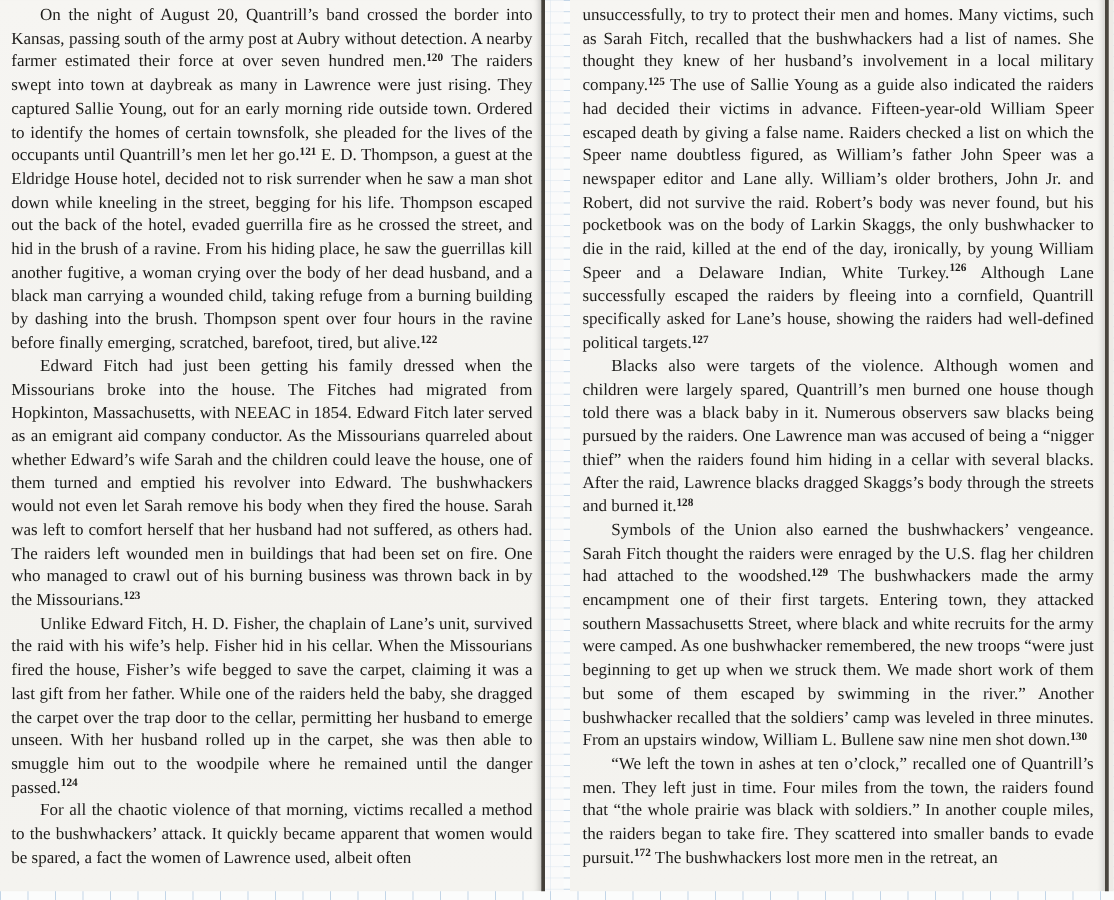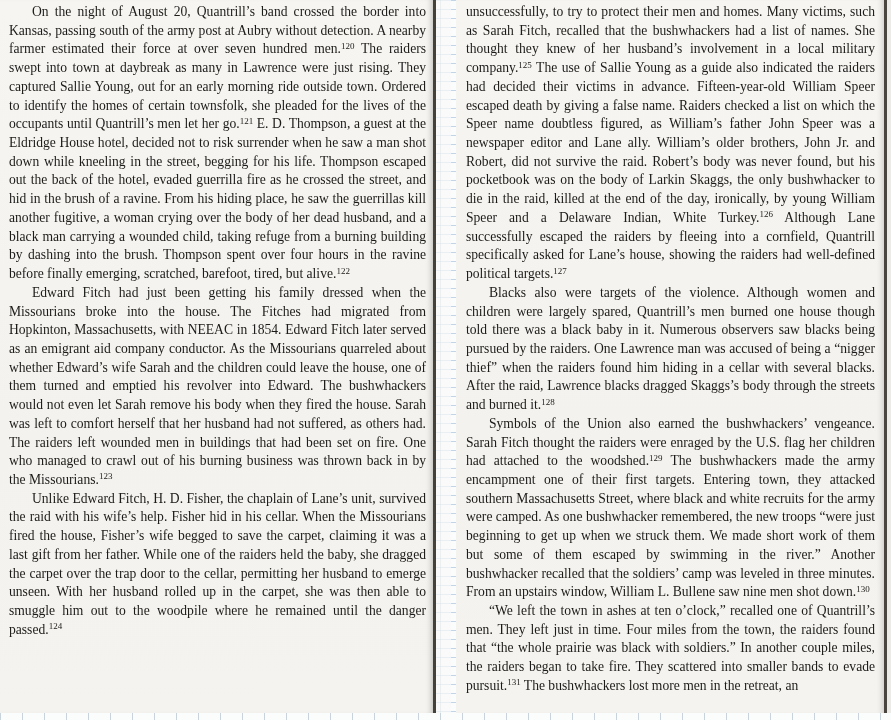--- a/index.html
+++ b/index.html
@@ -62,36 +62,38 @@
   }
   .para.no-indent { text-indent: 0; }
 
   sup {
     font-size: 9px;
     line-height: 0;
     vertical-align: baseline;
     position: relative;
     top: -0.5em;
     letter-spacing: 0;
+    font-weight: bold;
   }
 </style>
 </head>
 <body>
 
 <div class="gutter"></div>
 <div class="page-edge-sliver"></div>
 
 <div class="page page-left">
   <div class="text-column">
       <p class="para">On the night of August 20, Quantrill’s band crossed the border into Kansas, passing south of the army post at Aubry without detection. A nearby farmer estimated their force at over seven hundred men.<sup>120</sup> The raiders swept into town at daybreak as many in Lawrence were just rising. They captured Sallie Young, out for an early morning ride outside town. Ordered to identify the homes of certain townsfolk, she pleaded for the lives of the occupants until Quantrill’s men let her go.<sup>121</sup> E. D. Thompson, a guest at the Eldridge House hotel, decided not to risk surrender when he saw a man shot down while kneeling in the street, begging for his life. Thompson escaped out the back of the hotel, evaded guerrilla fire as he crossed the street, and hid in the brush of a ravine. From his hiding place, he saw the guerrillas kill another fugitive, a woman crying over the body of her dead husband, and a black man carrying a wounded child, taking refuge from a burning building by dashing into the brush. Thompson spent over four hours in the ravine before finally emerging, scratched, barefoot, tired, but alive.<sup>122</sup></p>
       <p class="para">Edward Fitch had just been getting his family dressed when the Missourians broke into the house. The Fitches had migrated from Hopkinton, Massachusetts, with NEEAC in 1854. Edward Fitch later served as an emigrant aid company conductor. As the Missourians quarreled about whether Edward’s wife Sarah and the children could leave the house, one of them turned and emptied his revolver into Edward. The bushwhackers would not even let Sarah remove his body when they fired the house. Sarah was left to comfort herself that her husband had not suffered, as others had. The raiders left wounded men in buildings that had been set on fire. One who managed to crawl out of his burning business was thrown back in by the Missourians.<sup>123</sup></p>
       <p class="para">Unlike Edward Fitch, H. D. Fisher, the chaplain of Lane’s unit, survived the raid with his wife’s help. Fisher hid in his cellar. When the Missourians fired the house, Fisher’s wife begged to save the carpet, claiming it was a last gift from her father. While one of the raiders held the baby, she dragged the carpet over the trap door to the cellar, permitting her husband to emerge unseen. With her husband rolled up in the carpet, she was then able to smuggle him out to the woodpile where he remained until the danger passed.<sup>124</sup></p>
+      <p class="para">For all the chaotic violence of that morning, victims recalled a method to the bushwhackers’ attack. It quickly became apparent that women would be spared, a fact the women of Lawrence used, albeit often</p>
     </div>
 </div>
 
 <div class="page page-right">
   <div class="text-column">
       <p class="para no-indent">unsuccessfully, to try to protect their men and homes. Many victims, such as Sarah Fitch, recalled that the bushwhackers had a list of names. She thought they knew of her husband’s involvement in a local military company.<sup>125</sup> The use of Sallie Young as a guide also indicated the raiders had decided their victims in advance. Fifteen-year-old William Speer escaped death by giving a false name. Raiders checked a list on which the Speer name doubtless figured, as William’s father John Speer was a newspaper editor and Lane ally. William’s older brothers, John Jr. and Robert, did not survive the raid. Robert’s body was never found, but his pocketbook was on the body of Larkin Skaggs, the only bushwhacker to die in the raid, killed at the end of the day, ironically, by young William Speer and a Delaware Indian, White Turkey.<sup>126</sup> Although Lane successfully escaped the raiders by fleeing into a cornfield, Quantrill specifically asked for Lane’s house, showing the raiders had well-defined political targets.<sup>127</sup></p>
       <p class="para">Blacks also were targets of the violence. Although women and children were largely spared, Quantrill’s men burned one house though told there was a black baby in it. Numerous observers saw blacks being pursued by the raiders. One Lawrence man was accused of being a “nigger thief” when the raiders found him hiding in a cellar with several blacks. After the raid, Lawrence blacks dragged Skaggs’s body through the streets and burned it.<sup>128</sup></p>
       <p class="para">Symbols of the Union also earned the bushwhackers’ vengeance. Sarah Fitch thought the raiders were enraged by the U.S. flag her children had attached to the woodshed.<sup>129</sup> The bushwhackers made the army encampment one of their first targets. Entering town, they attacked southern Massachusetts Street, where black and white recruits for the army were camped. As one bushwhacker remembered, the new troops “were just beginning to get up when we struck them. We made short work of them but some of them escaped by swimming in the river.” Another bushwhacker recalled that the soldiers’ camp was leveled in three minutes. From an upstairs window, William L. Bullene saw nine men shot down.<sup>130</sup></p>
-      <p class="para">“We left the town in ashes at ten o’clock,” recalled one of Quantrill’s men. They left just in time. Four miles from the town, the raiders found that “the whole prairie was black with soldiers.” In another couple miles, the raiders began to take fire. They scattered into smaller bands to evade pursuit.<sup>131</sup> The bushwhackers lost more men in the retreat, an</p>
+      <p class="para">“We left the town in ashes at ten o’clock,” recalled one of Quantrill’s men. They left just in time. Four miles from the town, the raiders found that “the whole prairie was black with soldiers.” In another couple miles, the raiders began to take fire. They scattered into smaller bands to evade pursuit.<sup>172</sup> The bushwhackers lost more men in the retreat, an</p>
     </div>
 </div>
 
 </body></html>

